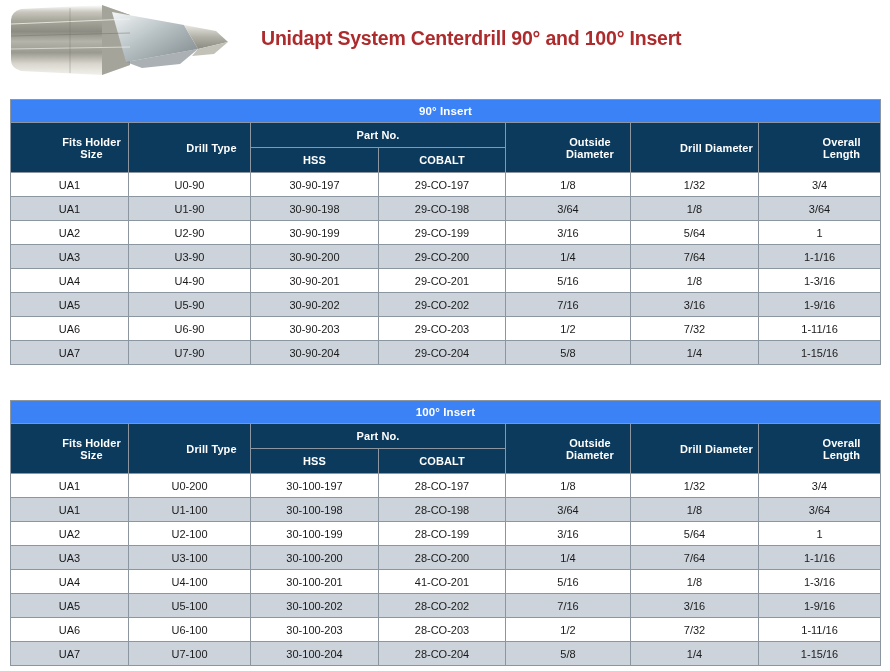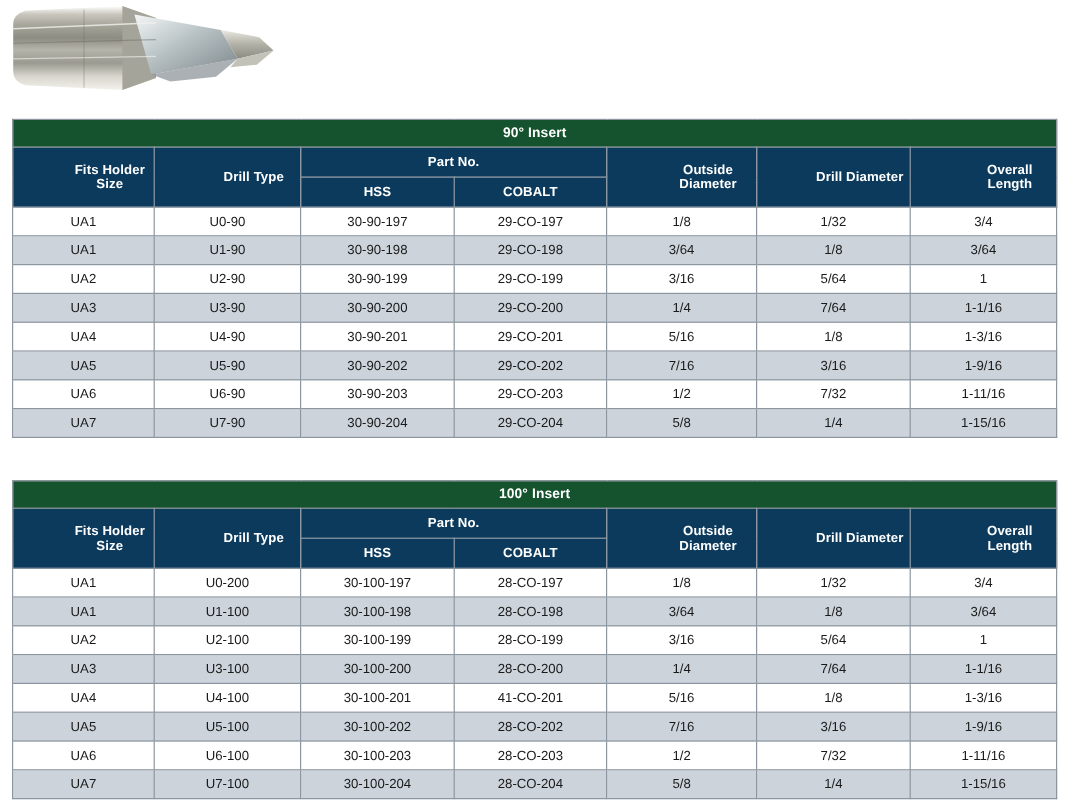--- a/index.html
+++ b/index.html
@@ -65,21 +65,21 @@
 
   .spec-table th,
   .spec-table td {
     border: 1px solid #8c96a0;
     text-align: center;
     vertical-align: middle;
     padding: 0;
   }
 
   .banner-cell {
-    background: #14532d;
+    background: #3b82f6;
     color: #ffffff;
     font-weight: bold;
     font-size: 11.5px;
     height: 22px;
     border: 1px solid #0b3a5d;
     letter-spacing: 0.1px;
   }
   .hdr {
     background: #0b3a5d;
     color: #ffffff;
@@ -133,20 +133,21 @@
       <path d="M100 3 L100 73 L128 63 L128 13 Z" fill="#a5a49a"></path>
       <path d="M110 10 L182 23 L196 47 L124 60 Z" fill="url(#flute)"></path>
       <path d="M124 60 L196 47 L178 62 L140 66 Z" fill="#8e9599" opacity="0.75"></path>
       <path d="M182 23 L214 29 L226 40 L196 47 Z" fill="url(#tip)"></path>
       <path d="M196 47 L226 40 L212 52 L190 54 Z" fill="#c3c2b8"></path>
       <path d="M9 22 L128 17" stroke="#f2f1ec" stroke-width="1.2" opacity="0.8" fill="none"></path>
       <path d="M9 34 L128 31" stroke="#6f6e66" stroke-width="0.9" opacity="0.5" fill="none"></path>
       <path d="M9 47 L128 45" stroke="#f6f5f0" stroke-width="1" opacity="0.6" fill="none"></path>
       <path d="M68 6 L68 71" stroke="#74736b" stroke-width="0.8" opacity="0.45" fill="none"></path>
     </svg>
+    <div class="page-title">Unidapt System Centerdrill 90° and 100° Insert</div>
   </div>
 
   <table class="spec-table t90">
     <colgroup>
       <col class="c1">
         <col class="c2">
         <col class="c3">
         <col class="c4">
       <col class="c5">
         <col class="c6">

